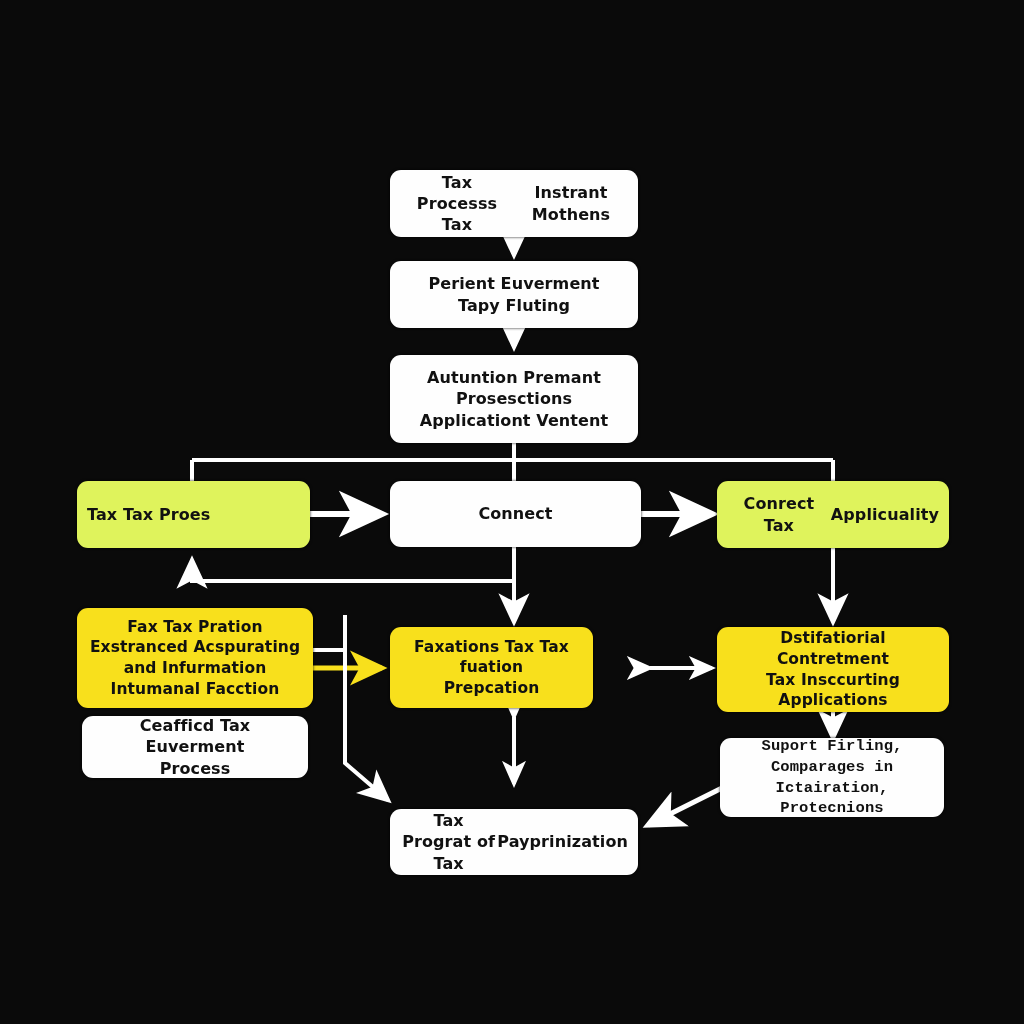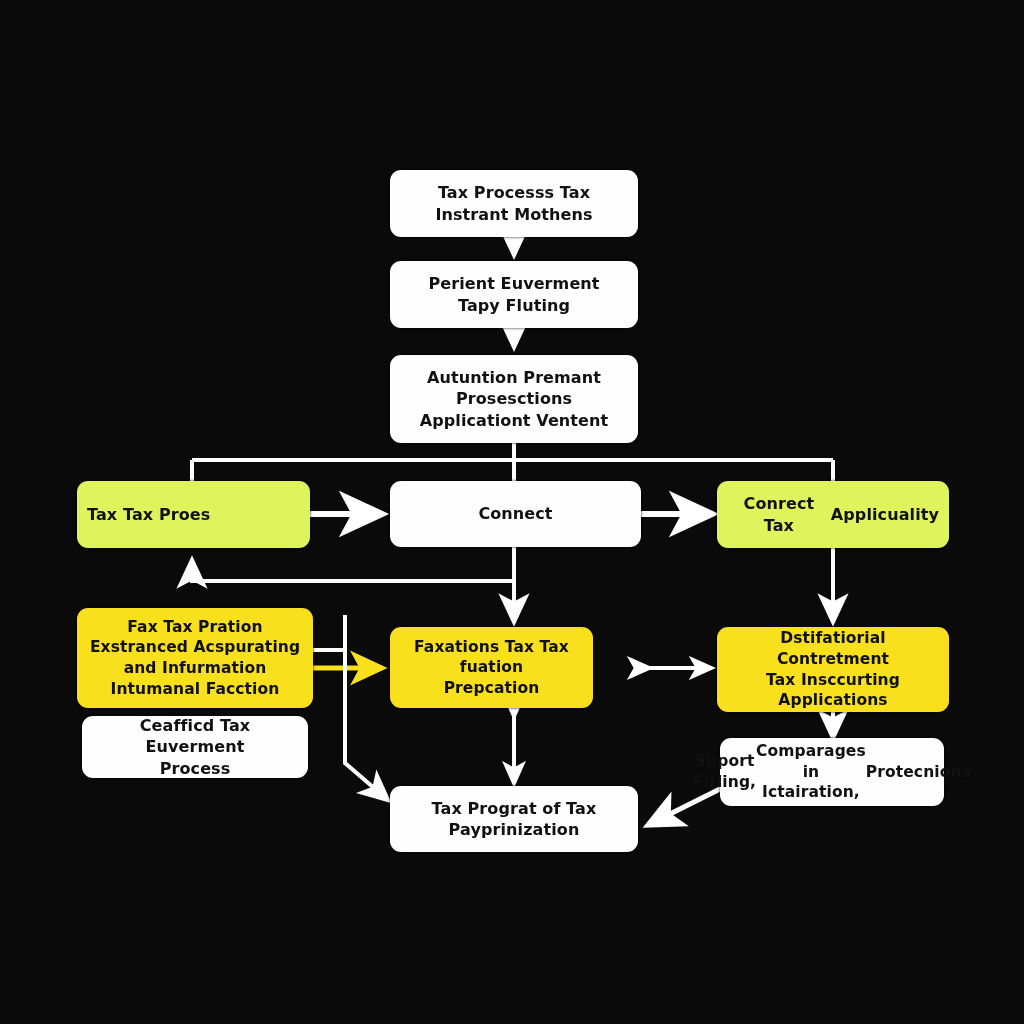--- a/index.html
+++ b/index.html
@@ -121,21 +121,21 @@
 
     <g>
       <path d="M833,712 L833,738" stroke="#ffffff" stroke-width="4" fill="none" marker-end="url(#arwW)"></path>
     </g>
 
     <g>
       <line x1="726" y1="786" x2="648" y2="825" stroke="#ffffff" stroke-width="5" marker-end="url(#arwW)"></line>
     </g>
   </svg>
 
-  <div class="node fill-white fs-16" style="left:390px; top:170px; width:248px; height:67px; flex-direction:column;">
+  <div class="node fill-white fs-16" style="left:390px; top:170px; width:248px; height:67px; flex-direction:row;">
     <span>Tax Processs Tax</span>
     <span>Instrant Mothens</span>
   </div>
 
   <div class="node fill-white fs-16" style="left:390px; top:261px; width:248px; height:67px; flex-direction:column;">
     <span>Perient Euverment</span>
     <span>Tapy Fluting</span>
   </div>
 
   <div class="node fill-white fs-16" style="left:390px; top:355px; width:248px; height:88px; flex-direction:column;">
@@ -173,24 +173,24 @@
     <span>Faxations Tax Tax fuation</span>
     <span>Prepcation</span>
   </div>
 
   <div class="node fill-yellow fs-15" style="left:717px; top:627px; width:232px; height:85px; flex-direction:column;">
     <span>Dstifatiorial Contretment</span>
     <span>Tax Insccurting</span>
     <span>Applications</span>
   </div>
 
-  <div class="node fill-white fs-15" style="left:720px; top:738px; width:224px; height:68px; flex-direction:row;">
+  <div class="node fill-white fs-15" style="left:720px; top:738px; width:224px; height:79px; flex-direction:column;font-family:Liberation Mono, monospace;">
     <span>Suport Firling,</span>
     <span>Comparages in Ictairation,</span>
     <span>Protecnions</span>
   </div>
 
-  <div class="node fill-white fs-16" style="left:390px; top:786px; width:248px; height:66px; flex-direction:column;">
+  <div class="node fill-white fs-16" style="left:390px; top:809px; width:248px; height:66px; ">
     <span>Tax Prograt of Tax</span>
     <span>Payprinization</span>
   </div>
 
 </div>
 
 </body></html>

